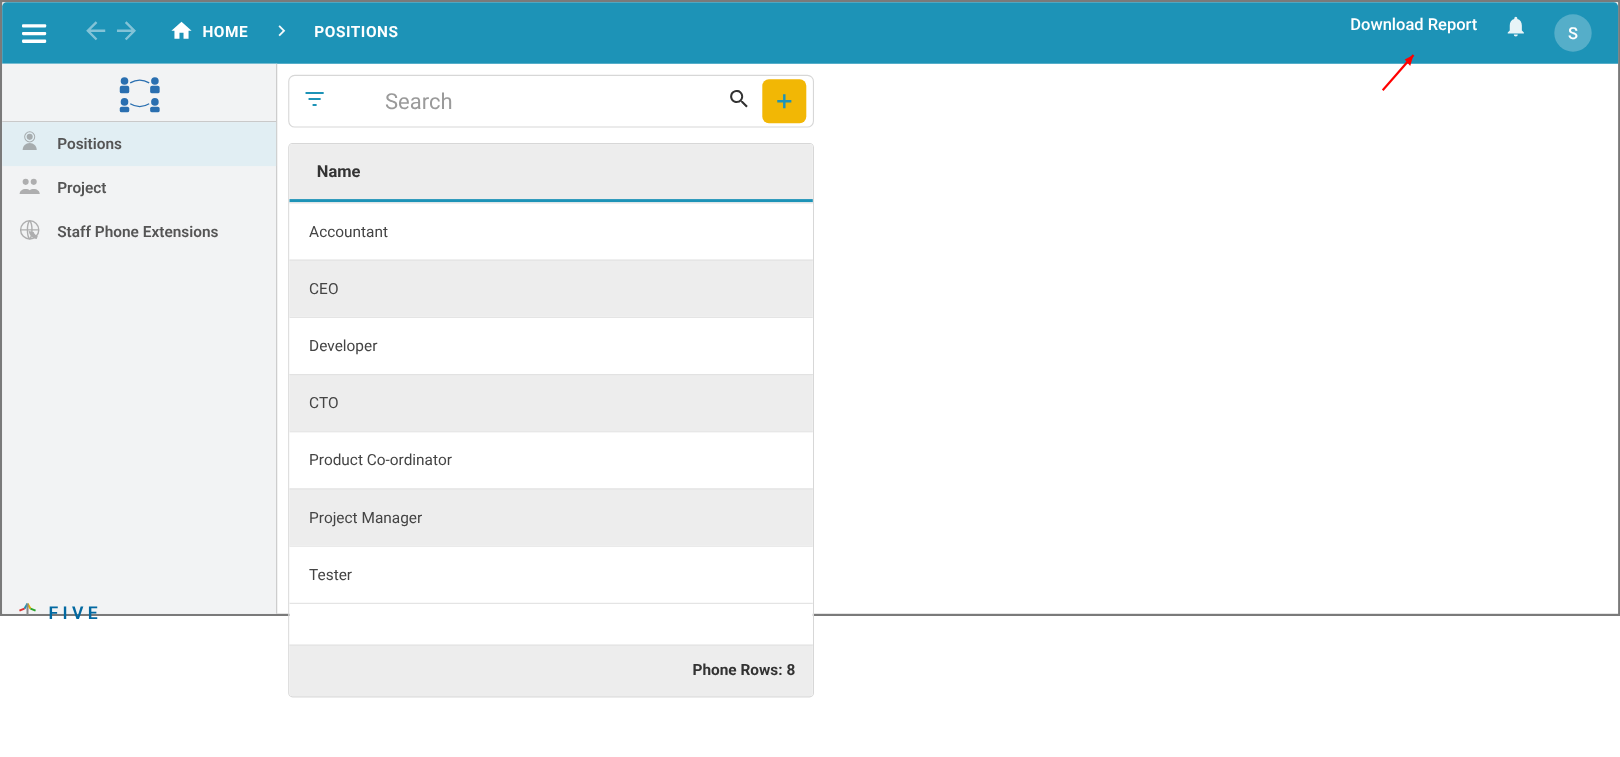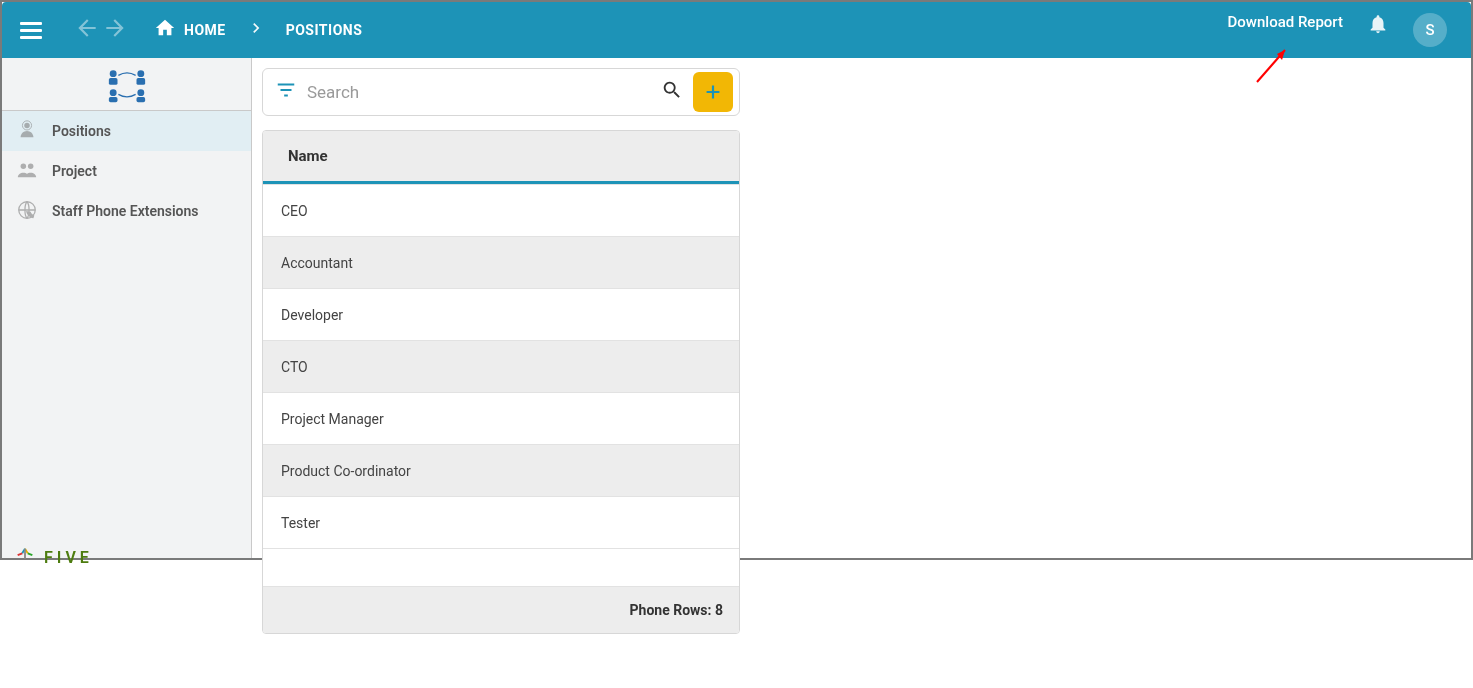--- a/index.html
+++ b/index.html
@@ -28,28 +28,28 @@
 
   
   .sidebar{width:250px;background:#f2f3f4;border-right:1px solid #c9c9c9;display:flex;flex-direction:column;}
   .sb-logo{height:53px;display:flex;align-items:center;justify-content:center;border-bottom:1px solid #c9c9c9;}
   .sb-logo svg{width:52px;height:38px;}
   .sb-items{flex:1;}
   .sb-item{height:40px;display:flex;align-items:center;gap:14px;padding:0 14px;color:#555;font-size:14px;font-weight:600;cursor:pointer;}
   .sb-item.active{background:#e1eef3;}
   .sb-item svg{width:22px;height:22px;opacity:.55;flex:0 0 22px;}
   .sb-footer{height:48px;display:flex;align-items:center;padding-left:12px;}
-  .five-logo{display:flex;align-items:center;gap:8px;font-size:16px;font-weight:600;letter-spacing:4px;color:#4d7c0f;margin-top:46px;}
+  .five-logo{display:flex;align-items:center;gap:8px;font-size:16px;font-weight:600;letter-spacing:4px;color:#0369a1;margin-top:46px;}
   .five-logo svg{width:22px;height:22px;}
 
   
   .main{flex:1;padding:10px 10px;position:relative;}
   .searchbar{width:478px;height:48px;border:1px solid #d7d7d7;border-radius:6px;display:flex;align-items:center;padding:0 6px 0 12px;gap:10px;}
   .filter-icon svg{width:22px;height:22px;fill:#1d93b7;}
-  .searchbar input{flex:1;border:none;outline:none;font-size:17px;color:#0f172a;background:transparent;}
+  .searchbar input{flex:1;border:none;outline:none;font-size:20px;color:#0f172a;background:transparent;margin-left:43px;}
   .searchbar input::placeholder{color:#9a9a9a;}
   .mag-icon svg{width:22px;height:22px;fill:#333;cursor:pointer;}
   .add-btn{width:40px;height:40px;border-radius:6px;background:#f2b705;display:flex;align-items:center;justify-content:center;cursor:pointer;}
   .add-btn svg{width:22px;height:22px;stroke:#1d93b7;}
 
   .table-card{width:478px;margin-top:14px;border:1px solid #d7d7d7;border-radius:4px;overflow:hidden;}
   .thead{height:53px;background:#ededed;display:flex;align-items:center;padding:0 25px;font-weight:700;font-size:15px;color:#333;border-bottom:3px solid #1d93b7;}
   .trow{height:52px;display:flex;align-items:center;padding:0 18px;font-size:14px;color:#444;border-top:1px solid #e2e2e2;cursor:pointer;}
   .trow:nth-child(odd){background:#ededed;} 
   .tbody .trow:nth-child(even){background:#ededed;}
@@ -190,26 +190,26 @@
         <span class="add-btn">
           <svg viewBox="0 0 24 24" fill="none" stroke-width="2.4">
               <path d="M12 5v14M5 12h14"></path>
             </svg>
         </span>
       </div>
 
       <div class="table-card">
         <div class="thead">Name</div>
         <div class="tbody" id="tbody">
+            <div class="trow">Accountant</div>
             <div class="trow">CEO</div>
-            <div class="trow">Accountant</div>
             <div class="trow">Developer</div>
             <div class="trow">CTO</div>
+            <div class="trow">Product Co-ordinator</div>
             <div class="trow">Project Manager</div>
-            <div class="trow">Product Co-ordinator</div>
             <div class="trow">Tester</div>
           </div>
         <div class="tfooter-blank"></div>
         <div class="tfoot">
           <span>Phone Rows:</span>&nbsp;
           <span>8</span>
         </div>
       </div>
     </div>
   </div>

